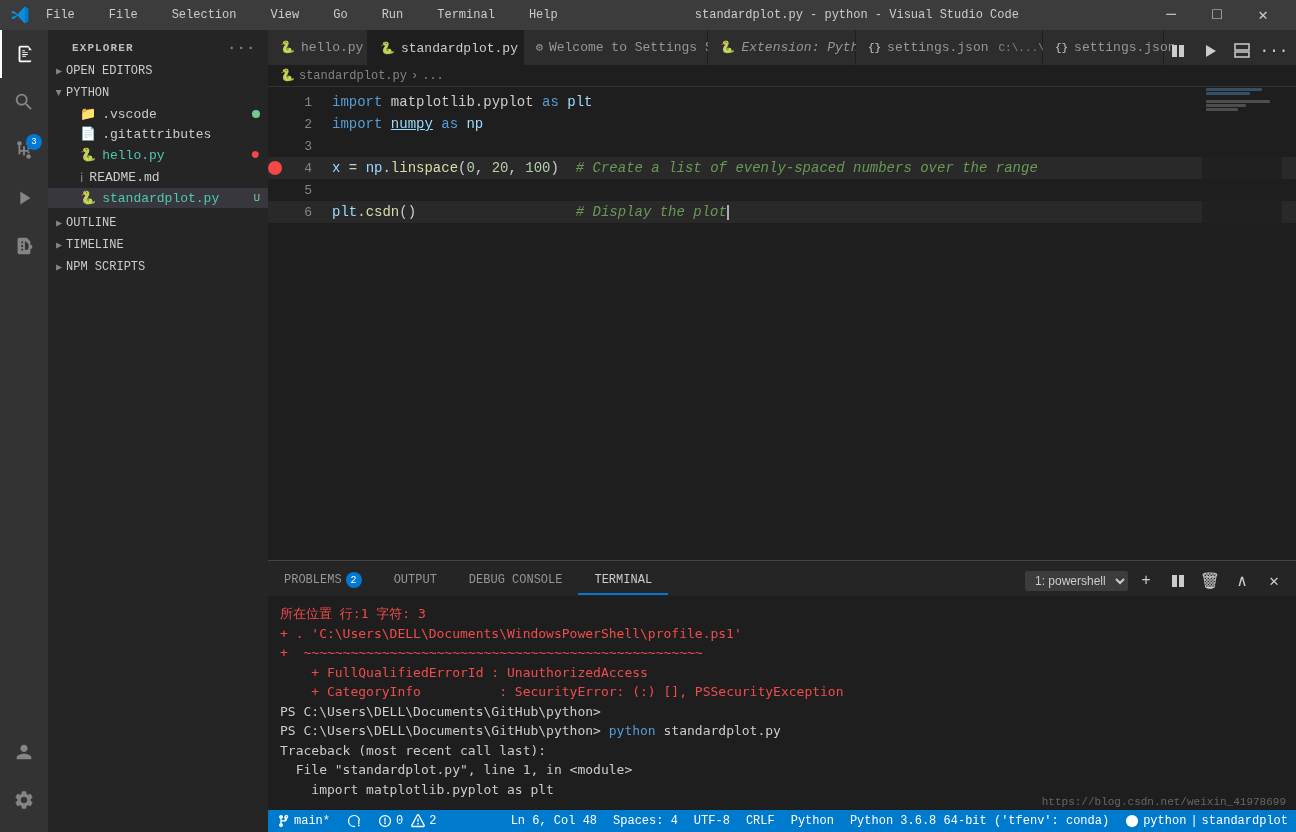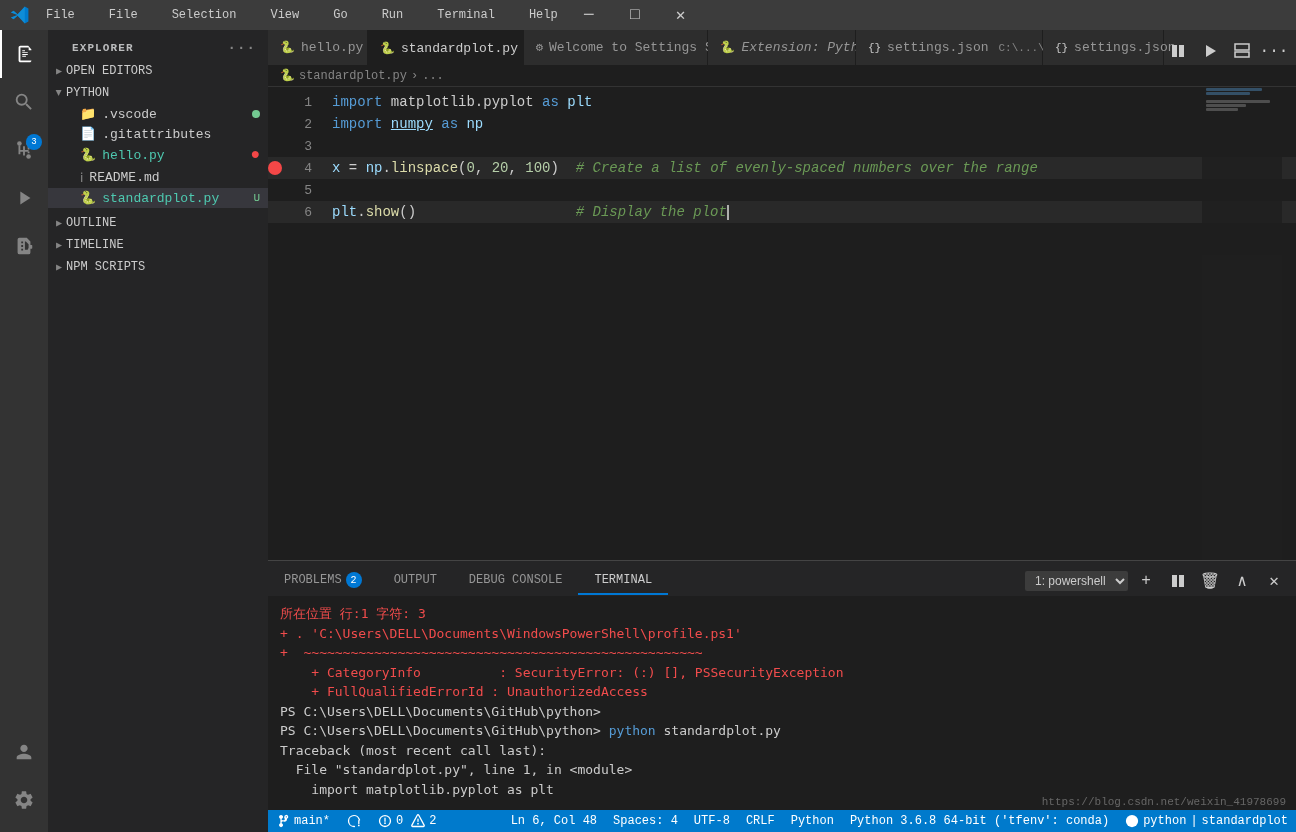--- a/index.html
+++ b/index.html
@@ -470,20 +470,21 @@
   <div id="title-bar-menu">
     <span>File</span>
     <span>File</span>
     <span>Selection</span>
     <span>View</span>
     <span>Go</span>
     <span>Run</span>
     <span>Terminal</span>
     <span>Help</span>
   </div>
+  <div id="title-bar-title">standardplot.py - python - Visual Studio Code</div>
   <div id="title-bar-controls">
     <div class="title-btn">─</div>
     <div class="title-btn">□</div>
     <div class="title-btn close">✕</div>
   </div>
 </div>
 
 <div id="main-layout">
 
   <div id="activity-bar">
@@ -693,21 +694,21 @@
         <div class="code-line">
           <div class="line-number-wrapper">
             <span class="line-number">5</span>
           </div>
         </div>
 
         <div class="code-line line-6">
           <div class="line-number-wrapper">
             <span class="line-number">6</span>
           </div>
-          <div class="line-content"><span class="var">plt</span>.<span class="func">show</span>()                   <span class="comment"># Display the plot</span><span class="cursor"></span></div>
+          <div class="line-content"><span class="var">plt</span>.<span class="func">csdn</span>()                   <span class="comment"># Display the plot</span><span class="cursor"></span></div>
         </div>
 
       </div>
 
       <div id="minimap-area">
         <div class="minimap-line ml1" style="background:rgba(86,156,214,0.5)"></div>
         <div class="minimap-line ml2" style="background:rgba(86,156,214,0.5)"></div>
         <div class="minimap-line" style="width:0"></div>
         <div class="minimap-line ml4" style="background:rgba(150,150,150,0.5)"></div>
         <div class="minimap-line ml5" style="background:rgba(150,150,150,0.5)"></div>
@@ -747,22 +748,22 @@
             <div class="panel-tool-btn" title="Maximize Panel">∧</div>
             <div class="panel-tool-btn" title="Close Panel">✕</div>
           </div>
         </div>
       </div>
 
       <div id="terminal-content">
         <div class="terminal-line term-error">所在位置 行:1 字符: 3</div>
         <div class="terminal-line term-error">+ . 'C:\Users\DELL\Documents\WindowsPowerShell\profile.ps1'</div>
         <div class="terminal-line term-error">+  ~~~~~~~~~~~~~~~~~~~~~~~~~~~~~~~~~~~~~~~~~~~~~~~~~~~</div>
+        <div class="terminal-line term-error">    + FullQualifiedErrorId : UnauthorizedAccess</div>
         <div class="terminal-line term-error">    + CategoryInfo          : SecurityError: (:) [], PSSecurityException</div>
-        <div class="terminal-line term-error">    + FullQualifiedErrorId : UnauthorizedAccess</div>
         <div class="terminal-line term-cmd">PS C:\Users\DELL\Documents\GitHub\python&gt;</div>
         <div class="terminal-line">PS C:\Users\DELL\Documents\GitHub\python&gt; <span style="color:#569cd6">python</span> standardplot.py</div>
         <div class="terminal-line">Traceback (most recent call last):</div>
         <div class="terminal-line">  File "standardplot.py", line 1, in &lt;module&gt;</div>
         <div class="terminal-line">    import matplotlib.pyplot as plt</div>
 
       </div>
     </div>
 
     <div id="status-bar">

